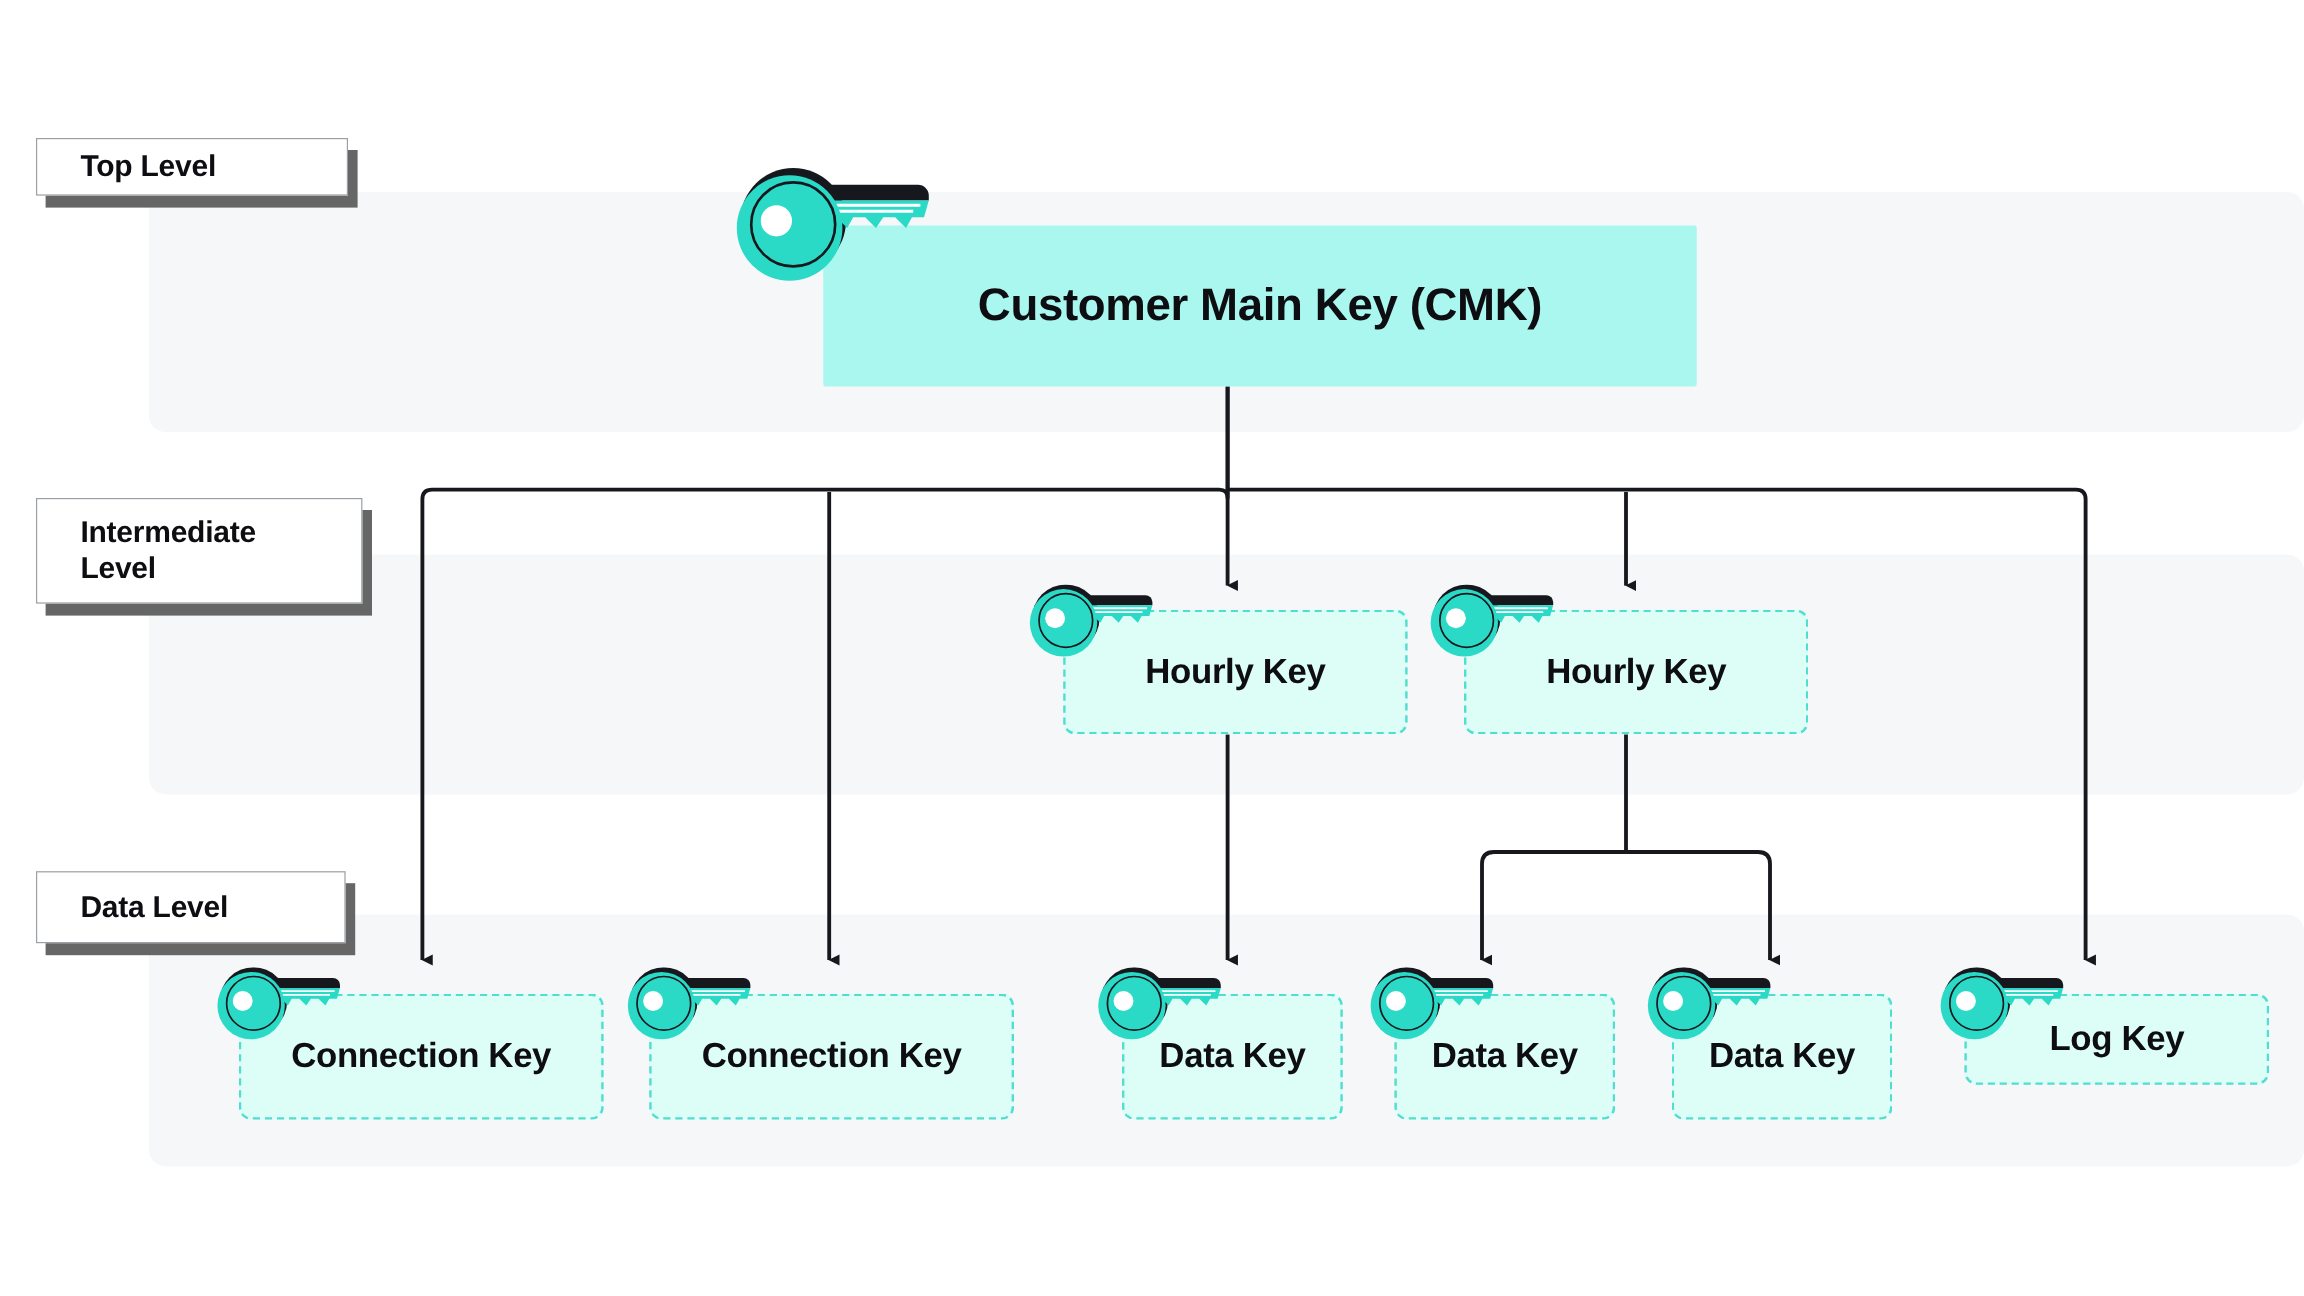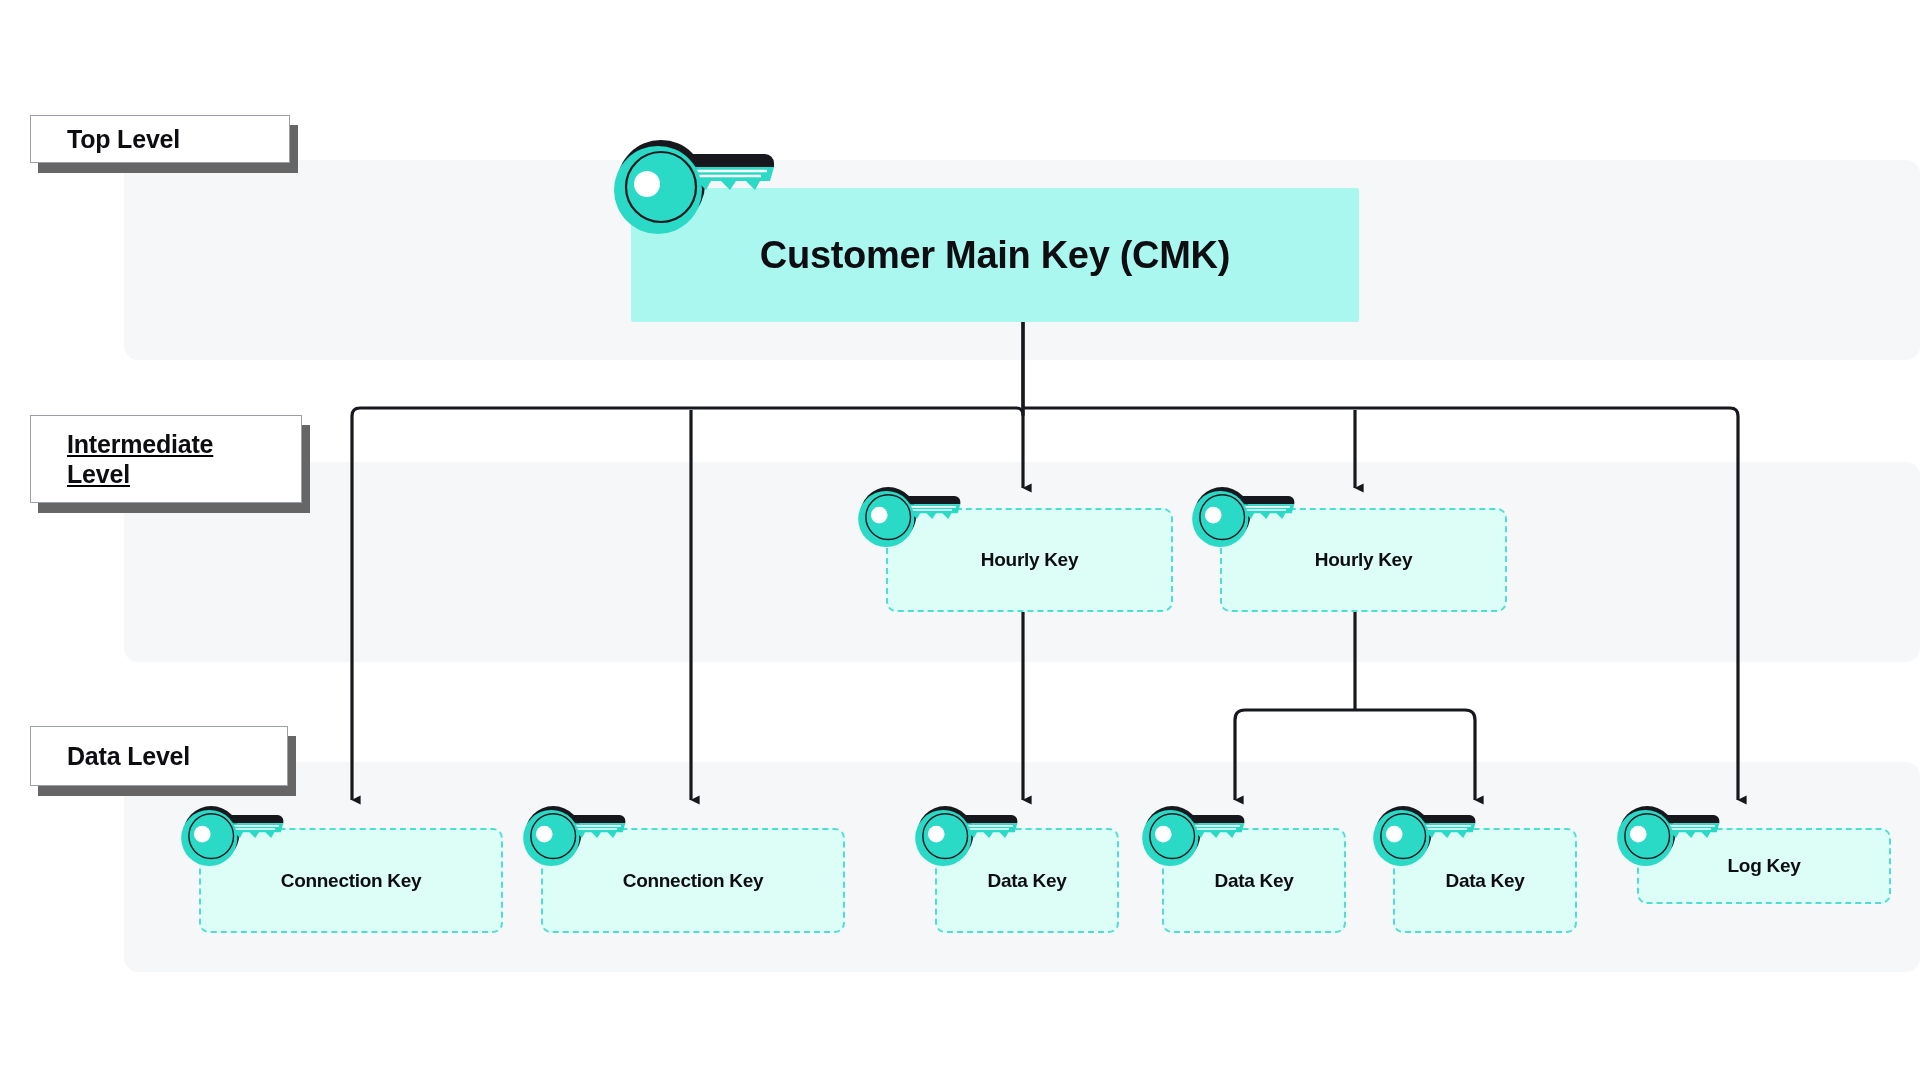--- a/index.html
+++ b/index.html
@@ -95,21 +95,21 @@
     font-size: 38px;
   }
 
   
   .node.dashed {
     background: #ddfdf7;
     border: 2px dashed #4fded0;
     border-radius: 10px;
   }
   .node.dashed .node-label {
-    font-size: 19px;
+    font-size: 29px;
   }
 
   
   .key-icon {
     position: absolute;
     z-index: 35;
     pointer-events: none;
   }
 </style>
 </head>
@@ -147,36 +147,36 @@
     </g>
   </svg>
 
   <div class="level-tag" style="left:30px; top:115px; width:260px; height:48px;">
     <div class="tag-shadow"></div>
     <div class="tag-box">
       <span class="tag-label">Top Level</span>
     </div>
   </div>
 
-  <div class="level-tag" style="left:30px; top:415px; width:272px; height:88px;text-decoration:underline;">
+  <div class="level-tag" style="left:30px; top:415px; width:272px; height:88px;">
     <div class="tag-shadow"></div>
     <div class="tag-box">
       <span class="tag-label">Intermediate
 Level</span>
     </div>
   </div>
 
   <div class="level-tag" style="left:30px; top:726px; width:258px; height:60px;">
     <div class="tag-shadow"></div>
     <div class="tag-box">
       <span class="tag-label">Data Level</span>
     </div>
   </div>
 
-  <div class="node cmk" style="left:631px; top:188px; width:728px; height:134px;">
+  <div class="node cmk" style="left:686px; top:188px; width:728px; height:134px;">
     <span class="node-label">Customer Main Key (CMK)</span>
   </div>
 
   <div class="node dashed" style="left:886px; top:508px; width:287px; height:104px;">
     <span class="node-label">Hourly Key</span>
   </div>
 
   <div class="node dashed" style="left:1220px; top:508px; width:287px; height:104px;">
     <span class="node-label">Hourly Key</span>
   </div>

